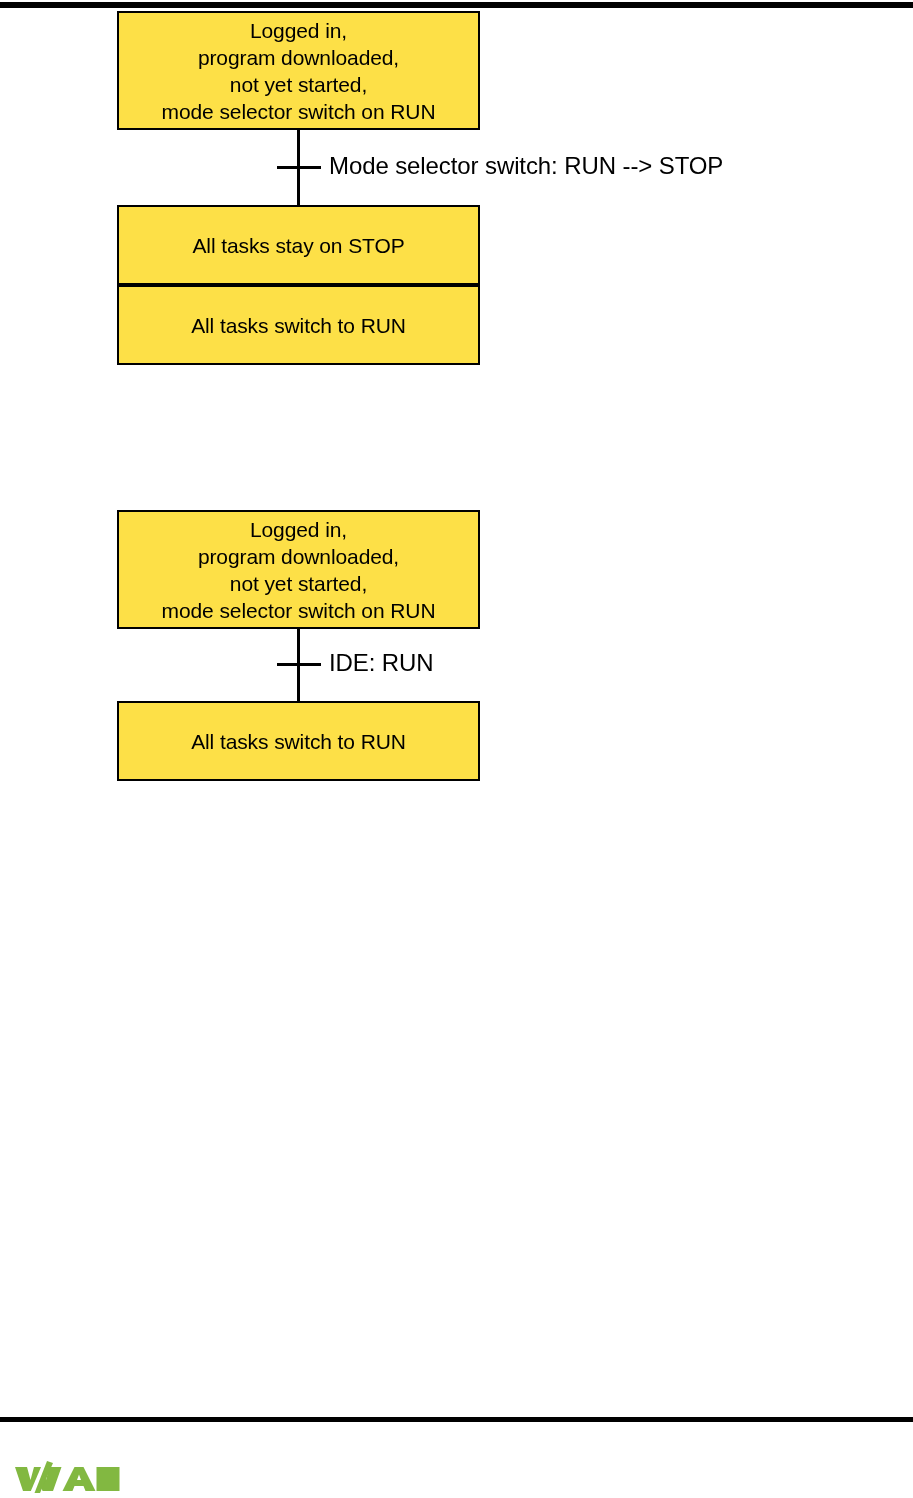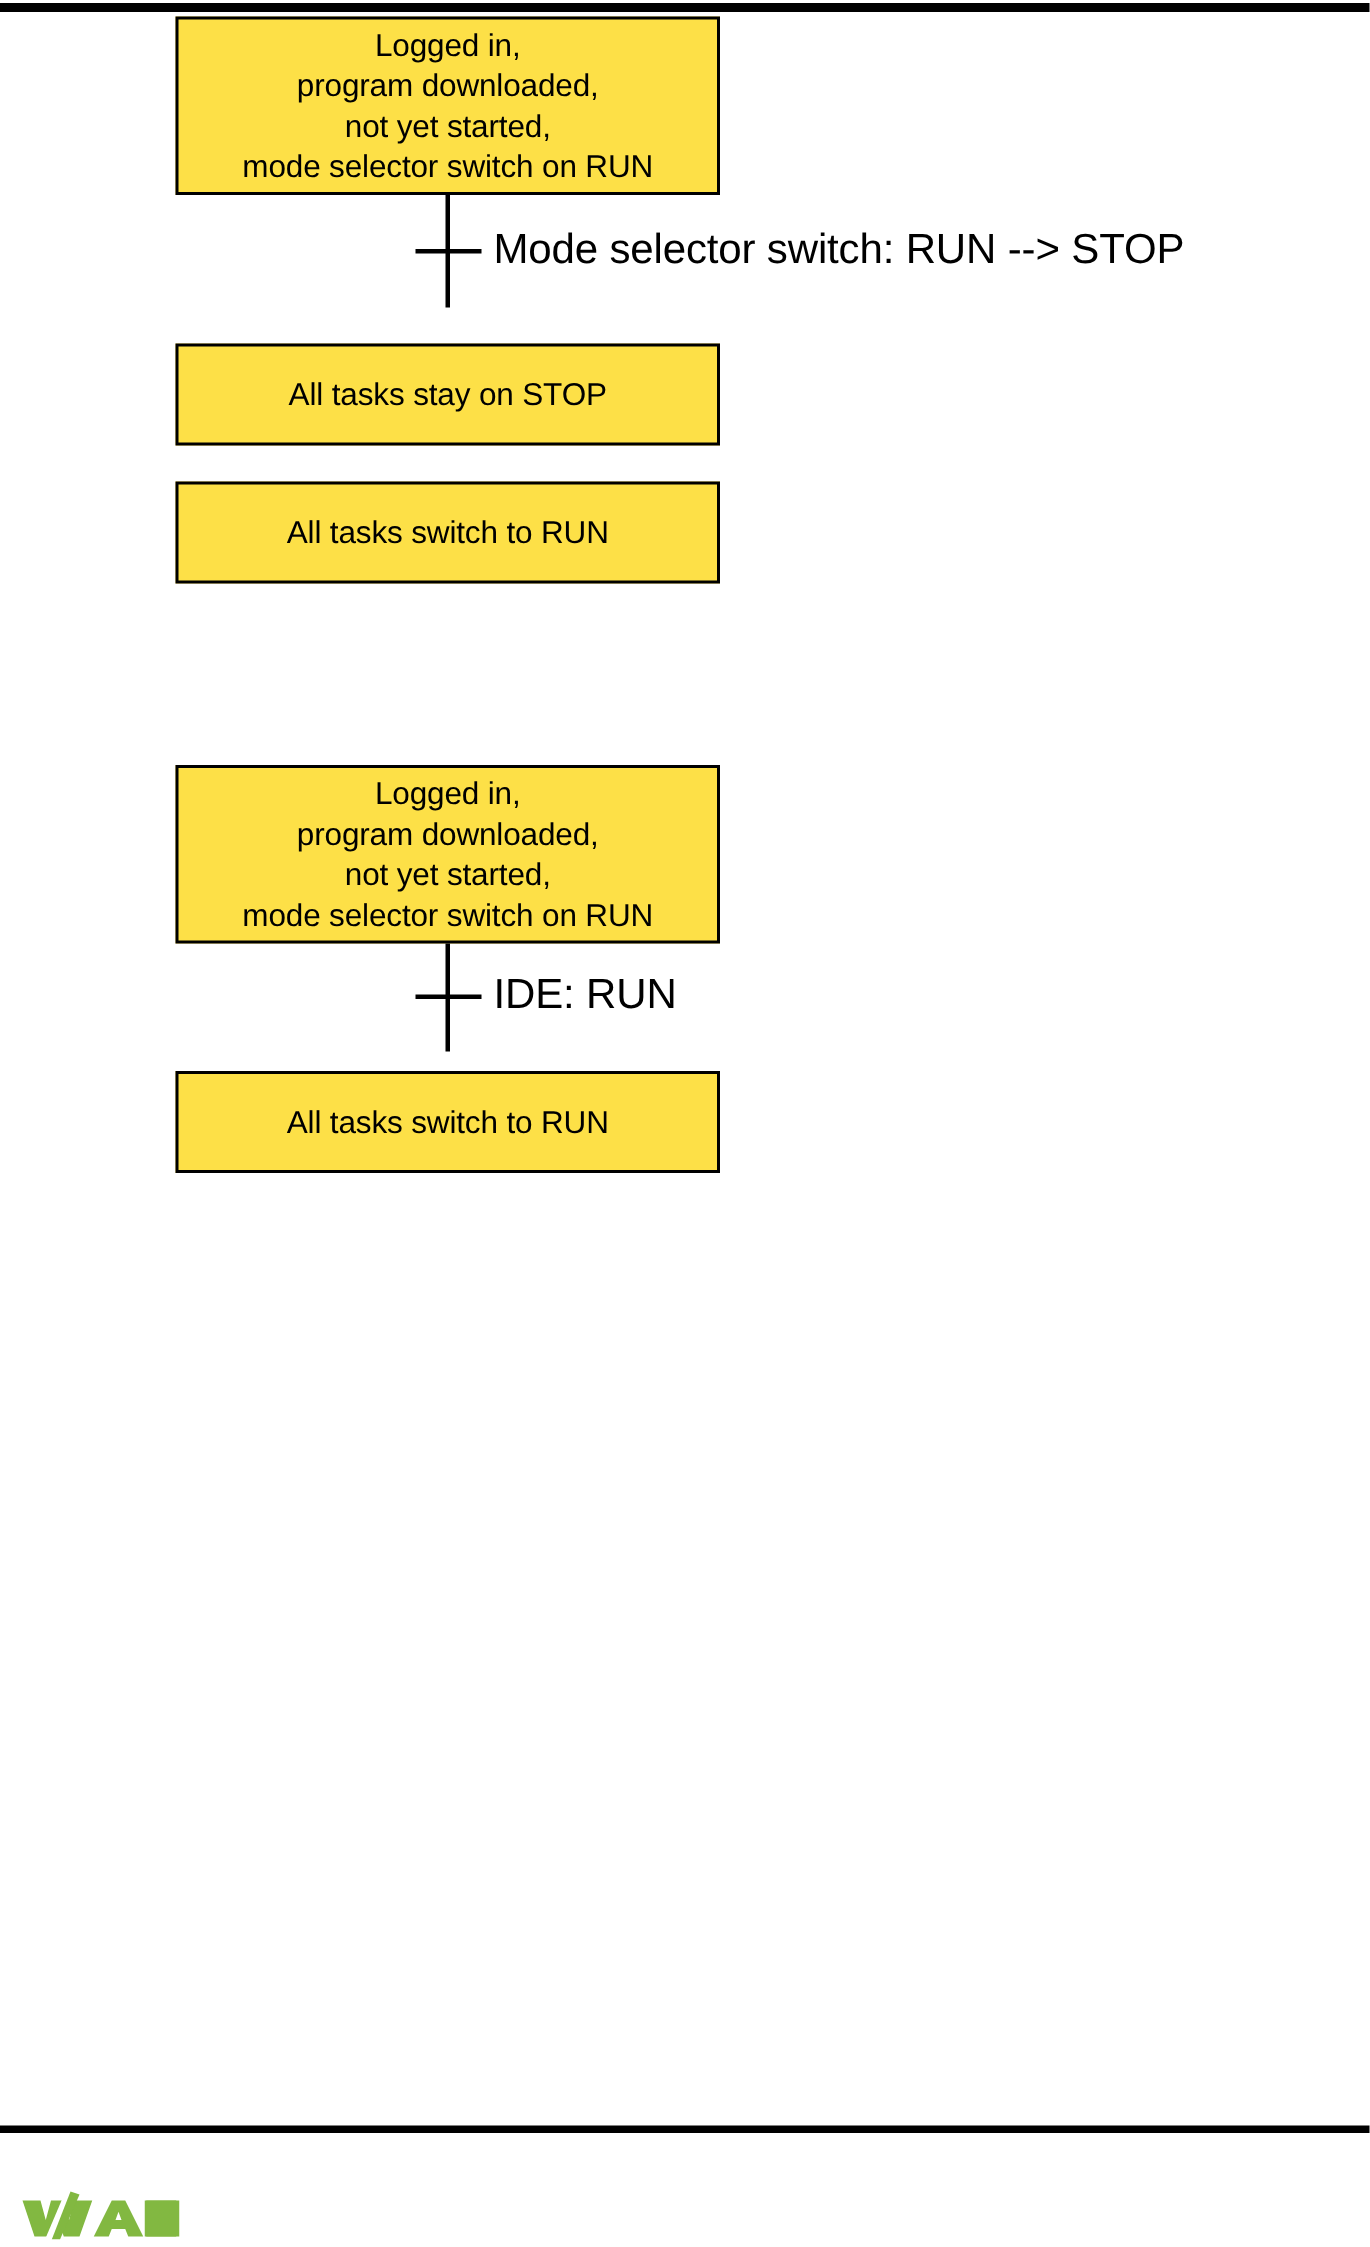--- a/index.html
+++ b/index.html
@@ -45,21 +45,21 @@
     display: flex;
     flex-direction: column;
     align-items: center;
     justify-content: center;
     text-align: center;
     font-size: 21px;
     line-height: 27px;
     letter-spacing: -0.1px;
   }
   .state-box.tall  { height: 119px; }
-  .state-box.short { height: 68px; margin-top: 24px; }
+  .state-box.short { height: 80px; }
   .state-box .line { display: block; white-space: nowrap; }
 
   
   .transition {
     position: relative;
     width: 363px;
     height: 75px;
   }
   
   .transition .connector {
@@ -78,26 +78,26 @@
     width: 44px;
     height: 3px;
     background: #000000;
   }
   
   .transition .label {
     position: absolute;
     left: 212px;
     top: 22px;
     white-space: nowrap;
-    font-size: 28px;
+    font-size: 24px;
     line-height: 27px;
     letter-spacing: -0.1px;
   }
   
-  .transition.compact { height: 61px; }
+  .transition.compact { height: 72px; }
   .transition.compact .connector { height: 72px; }
   .transition.compact .tick { top: 34px; }
   .transition.compact .label { top: 20px; }
 
   
   .wago-logo {
     position: absolute;
     left: 14px;
     top: 1460px;
     width: 108px;

